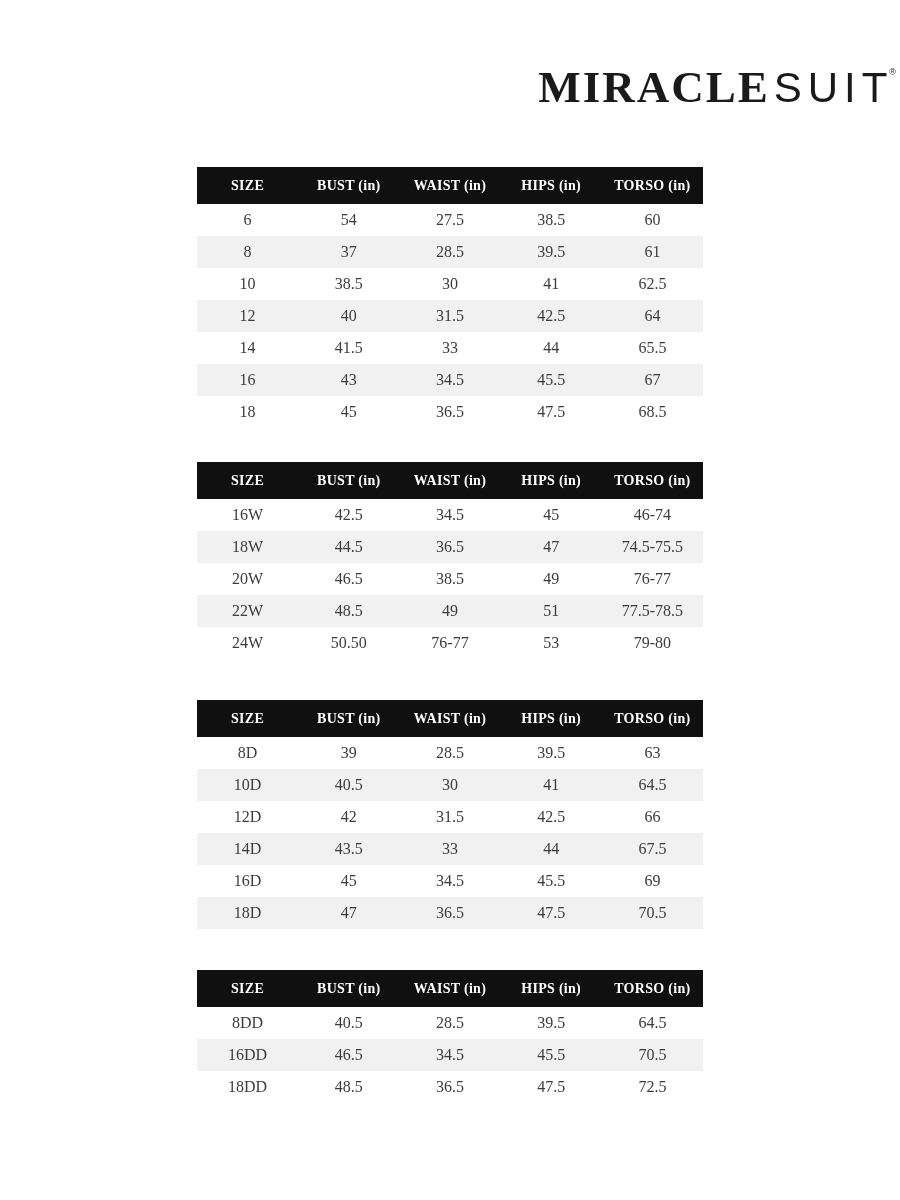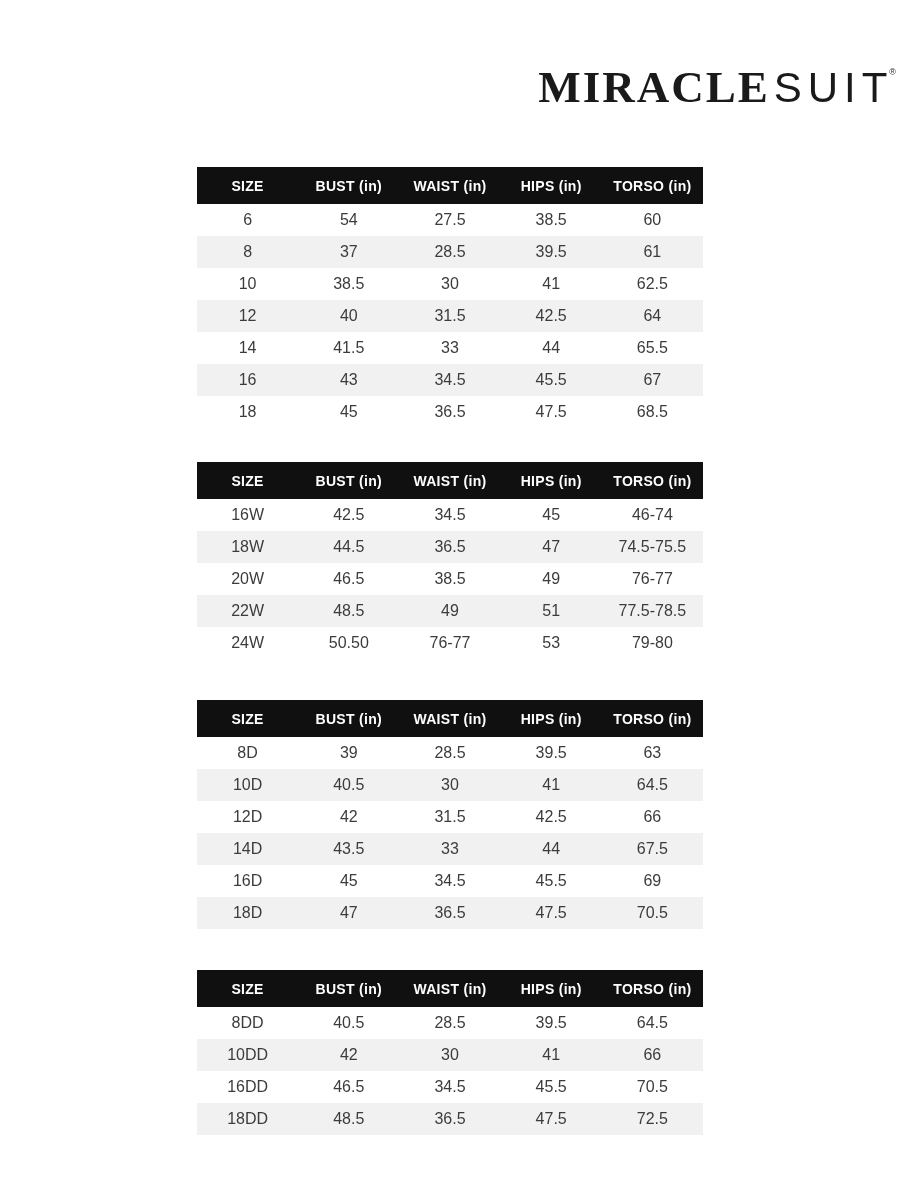--- a/index.html
+++ b/index.html
@@ -39,20 +39,21 @@
     position:relative;
     top:3px;
     left:-4px;
   }
   main{display:block;}
   table.size-table{
     width:506px;
     margin:0 auto;
     border-collapse:collapse;
     table-layout:fixed;
+    font-family:Liberation Serif, serif;
   }
   table.size-table th{
     background:var(--header-bg);
     color:var(--header-text);
     font-size:14px;
     font-weight:bold;
     height:37px;
     text-align:center;
     letter-spacing:0.3px;
   }
@@ -255,27 +256,20 @@
         </thead>
         <tbody>
           <tr>
             <td>8DD</td>
             <td>40.5</td>
             <td>28.5</td>
             <td>39.5</td>
             <td>64.5</td>
           </tr>
           <tr>
-            <td>10DD</td>
-            <td>42</td>
-            <td>30</td>
-            <td>41</td>
-            <td>66</td>
-          </tr>
-          <tr>
             <td>16DD</td>
             <td>46.5</td>
             <td>34.5</td>
             <td>45.5</td>
             <td>70.5</td>
           </tr>
           <tr>
             <td>18DD</td>
             <td>48.5</td>
             <td>36.5</td>

